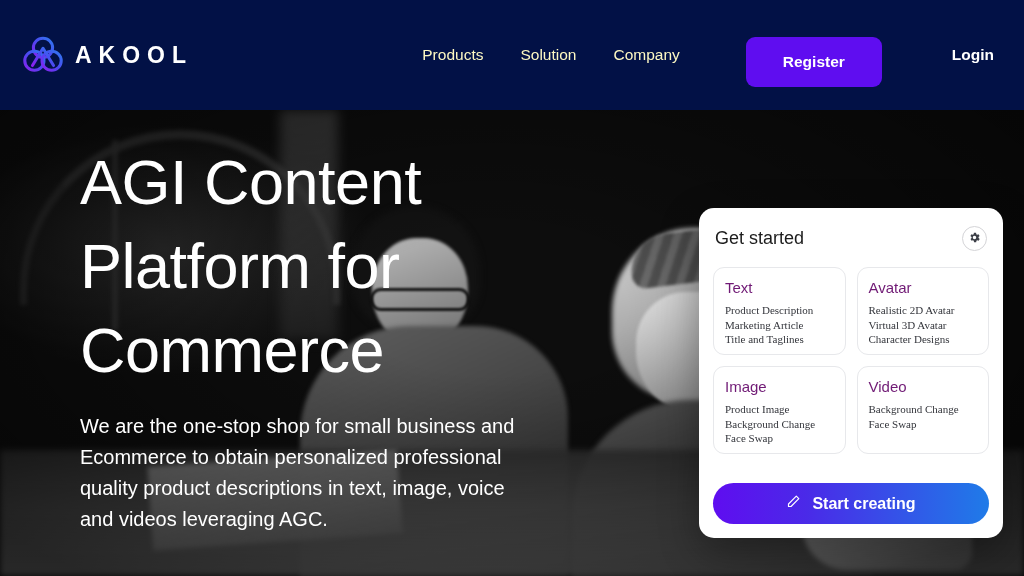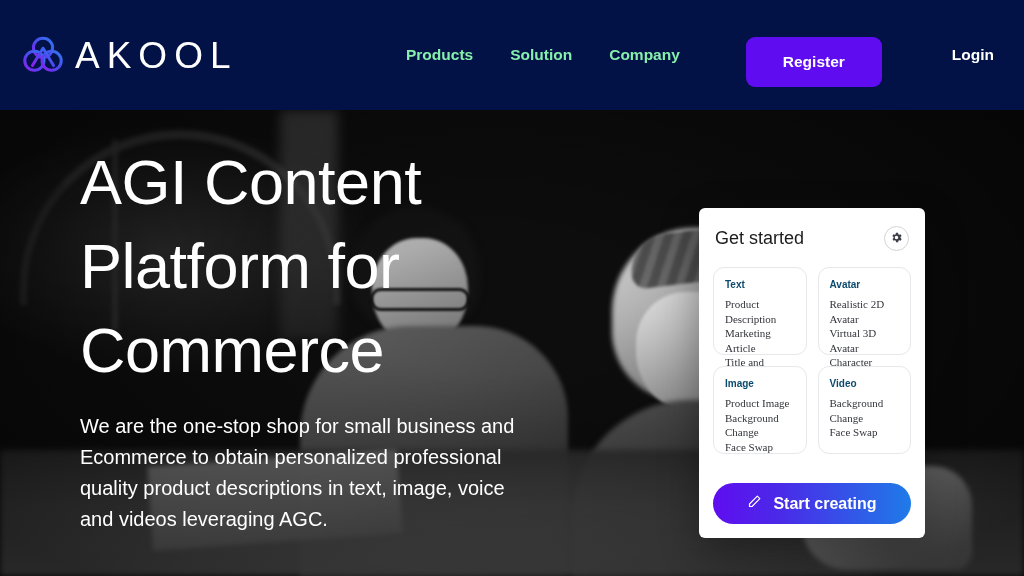--- a/index.html
+++ b/index.html
@@ -15,29 +15,29 @@
   .navbar {
     position: absolute; top: 0; left: 0;
     width: 1024px; height: 110px;
     background: #021146;
     display: flex; align-items: center;
     z-index: 30;
   }
   .brand { display: flex; align-items: center; margin-left: 20px; }
   .logo-mark { width: 46px; height: 46px; display: block; }
   .logo-text {
-    color: #ffffff; font-size: 37px; letter-spacing: 7px;
-    font-weight: 400; margin-left: 9px; line-height: 1;
+    color: #ffffff; font-size: 23px; letter-spacing: 7px;
+    font-weight: 700; margin-left: 9px; line-height: 1;
   }
   .nav-links {
     display: flex; align-items: center; gap: 37px;
     margin-left: auto;
   }
   .nav-link {
-    color: #86efac; font-size: 15.5px; font-weight: 700;
+    color: #fef9c3; font-size: 15.5px; font-weight: 400;
     text-decoration: none; cursor: pointer; white-space: nowrap;
   }
   .btn-register {
     background: #5f0df0; color: #ffffff;
     font-size: 15.5px; font-weight: 700;
     border: none; border-radius: 9px;
     padding: 0 22px; height: 50px; min-width: 136px;
     cursor: pointer; margin-left: 29px;
     font-family: "Liberation Sans", sans-serif;
     margin-top: 13px;
@@ -147,43 +147,43 @@
   }
   .subcopy {
     position: absolute; left: 80px; top: 411px; width: 440px;
     color: #ffffff; font-size: 20px; font-weight: 400; line-height: 31px;
     z-index: 11;
   }
 
   
   .card {
     position: absolute; left: 699px; top: 208px;
-    width: 226px; height: 330px;
-    background: #ffffff; border-radius: 6px;
+    width: 304px; height: 330px;
+    background: #ffffff; border-radius: 15px;
     box-shadow: 0 14px 40px rgba(0,0,0,.32);
     padding: 18px 14px 14px 14px; z-index: 20;
   }
   .card-head { display: flex; align-items: center; justify-content: space-between; padding: 0 2px; }
   .card-title { font-size: 18px; font-weight: 400; color: #1c1c1c; }
   .gear-btn {
     width: 25px; height: 25px; border: 1px solid #d4d4d7; border-radius: 50%;
     display: flex; align-items: center; justify-content: center;
     background: #fff; cursor: pointer; padding: 0;
   }
   .tile-grid {
     display: grid; grid-template-columns: 1fr 1fr; gap: 11px;
     margin-top: 16px;
   }
   .tile {
     border: 1px solid #e7e8eb; border-radius: 11px;
     background: #fff; padding: 11px 11px 10px 11px; height: 88px;
     cursor: pointer;
   }
   .tile-title {
-    font-size: 10px; font-weight: 700; color: #0c4a6e;
+    font-size: 15px; font-weight: 400; color: #701a75;
     margin-bottom: 7px;
   }
   .tile ul { list-style: none; }
   .tile li {
     font-family: "Liberation Serif", serif;
     font-size: 11px; color: #33353b; line-height: 14.5px;
   }
   .cta {
     position: absolute; left: 14px; right: 14px; bottom: 14px; height: 41px;
     border: none; border-radius: 21px; cursor: pointer;

